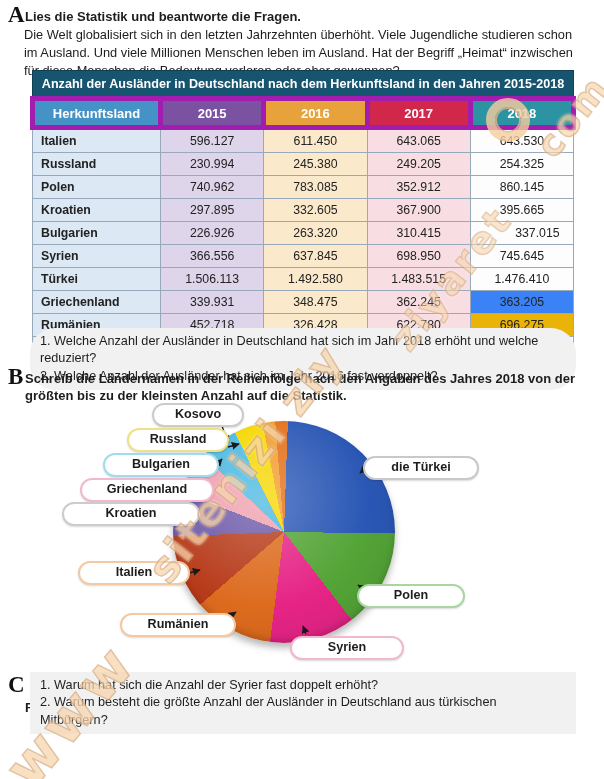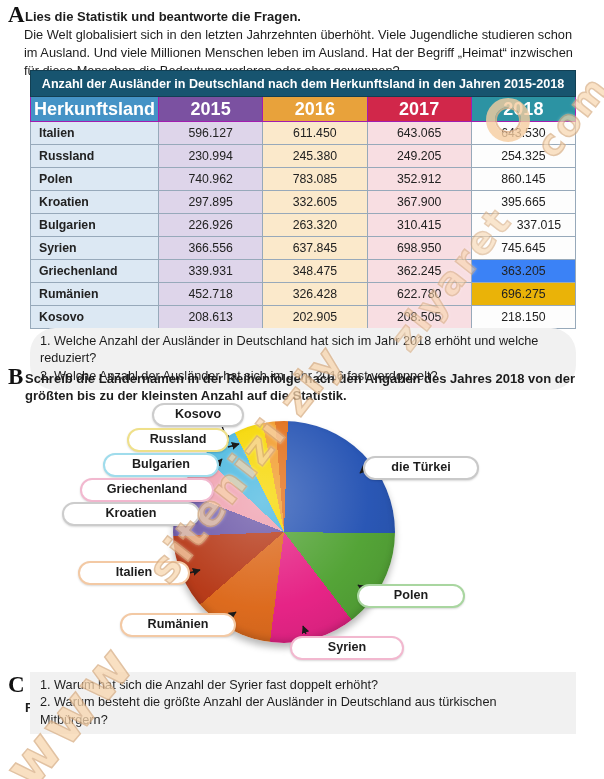--- a/index.html
+++ b/index.html
@@ -25,22 +25,22 @@
   table.stats {
     position:absolute; left:30px; top:70px; width:546px;
     border-collapse:collapse; font-size:12.3px; table-layout:fixed;
   }
   table.stats col.c0 { width:128px; }
   table.stats th.table-title {
     color:#fff; font-size:12.6px; font-weight:bold; height:23px;
     text-align:center; border:1px solid #123f53;
   }
   table.stats th.yh {
-    color:#fff; font-size:18px; font-weight:bold; height:22px;
-    text-align:center; border:1px solid #a21caf;margin-top:39px;
+    color:#fff; font-size:13px; font-weight:bold; height:22px;
+    text-align:center; border:5px solid #a21caf;margin-top:39px;
   }
   table.stats td {
     height:20px; border:1px solid #97a9ba; text-align:center; color:#222;
   }
   table.stats td.country-cell { text-align:left; padding-left:8px; font-weight:bold; }
   
   .qblock {
     position:absolute; left:30px; width:546px; box-sizing:border-box;
     background:#f1f1f1; padding:5px 10px; font-size:12.7px;
   }
@@ -136,20 +136,27 @@
           <td style="background: rgb(251, 233, 203);">263.320</td>
           <td style="background: rgb(248, 222, 226);">310.415</td>
           <td style="background: rgb(253, 253, 253); padding-left: 32px;">337.015</td>
         </tr>
         <tr>
           <td class="country-cell" style="background: rgb(220, 232, 243);">Syrien</td>
           <td style="background: rgb(222, 213, 234);">366.556</td>
           <td style="background: rgb(251, 233, 203);">637.845</td>
           <td style="background: rgb(248, 222, 226);">698.950</td>
           <td style="background: rgb(253, 253, 253);">745.645</td>
+        </tr>
+        <tr>
+          <td class="country-cell" style="background: rgb(220, 232, 243);">Türkei</td>
+          <td style="background: rgb(222, 213, 234);">1.506.113</td>
+          <td style="background: rgb(251, 233, 203);">1.492.580</td>
+          <td style="background: rgb(248, 222, 226);">1.483.515</td>
+          <td style="background: rgb(253, 253, 253);">1.476.410</td>
         </tr>
         <tr>
           <td class="country-cell" style="background: rgb(220, 232, 243);">Griechenland</td>
           <td style="background: rgb(222, 213, 234);">339.931</td>
           <td style="background: rgb(251, 233, 203);">348.475</td>
           <td style="background: rgb(248, 222, 226);">362.245</td>
           <td style="background: #3b82f6;">363.205</td>
         </tr>
         <tr>
           <td class="country-cell" style="background: rgb(220, 232, 243);">Rumänien</td>

